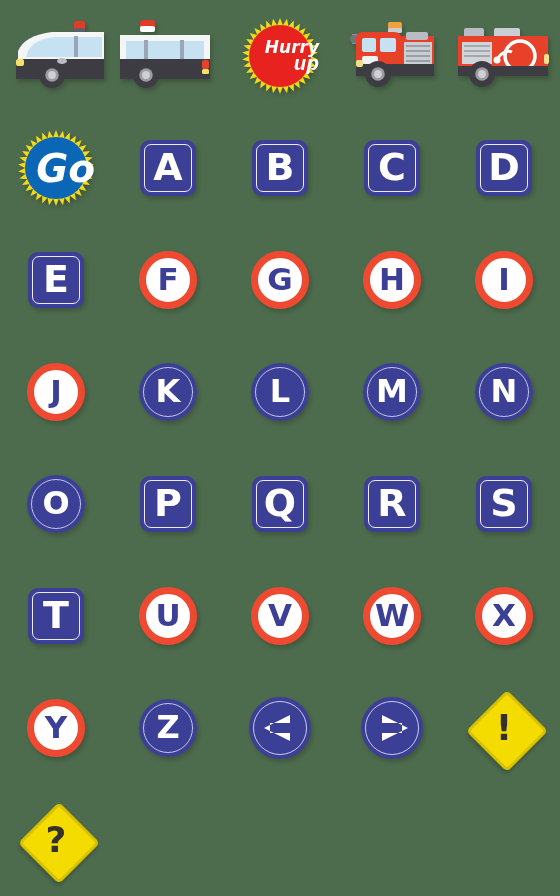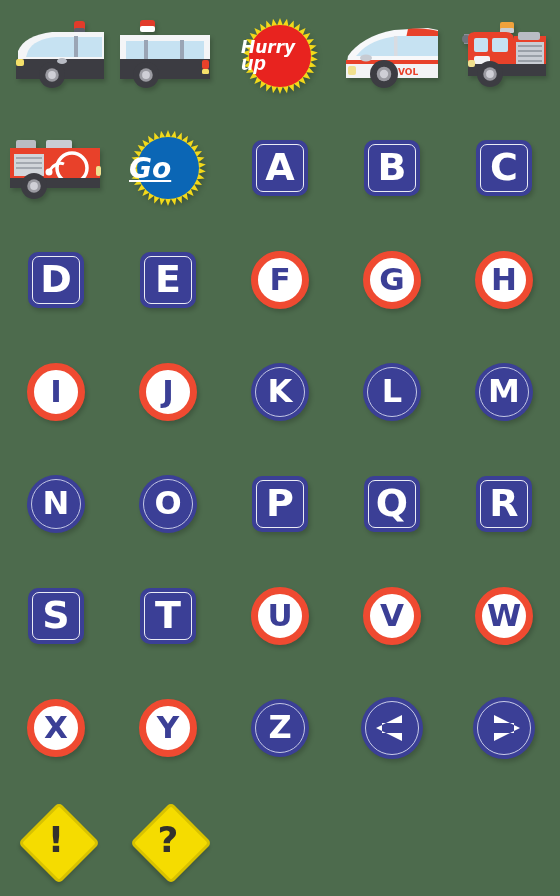--- a/index.html
+++ b/index.html
@@ -164,31 +164,31 @@
     font-family: "DejaVu Sans", sans-serif;
   }
 
   
   .badge-wrap { position: relative; width: 78px; height: 78px; }
   .badge-text {
     position: absolute;
     left: 0; top: 0; width: 78px; height: 78px;
     display: flex;
     flex-direction: column;
-    align-items: flex-start;
+    align-items: flex-end;
     justify-content: center;
     color: #ffffff;
     font-family: "DejaVu Sans", sans-serif;
     font-weight: bold;
     font-style: italic;
     pointer-events: none;
   }
   .badge-text .l1 { font-size: 17px; line-height: 17px; }
   .badge-text .l2 { font-size: 21px; line-height: 17px; font-family: Liberation Mono, monospace; }
-  .badge-text.single .l1 { font-size: 28px; line-height: 29px; text-decoration: underline; }
+  .badge-text.single .l1 { font-size: 39px; line-height: 29px; }
 
   .shadowed { filter: drop-shadow(2px 3px 2px rgba(0,0,0,0.2)); }
 </style>
 </head>
 <body>
 
 <div id="grid">
     <div class="cell">
       <div class="art">
         <div>
@@ -232,40 +232,20 @@
       <div class="art">
         <div class="badge-wrap">
           <svg width="78" height="78" viewBox="0 0 78 78" class="shadowed">
             <path d="M39.00 1.00 L41.86 8.13 L45.98 1.65 L47.48 9.18 L52.73 3.57 L52.82 11.25 L59.00 6.69 L57.68 14.26 L64.60 10.92 L61.91 18.12 L69.32 16.10 L65.36 22.68 L73.02 22.06 L67.91 27.80 L75.55 28.60 L69.47 33.30 L76.84 35.49 L70.00 39.00 L76.84 42.51 L69.47 44.70 L75.55 49.40 L67.91 50.20 L73.02 55.94 L65.36 55.32 L69.32 61.90 L61.91 59.88 L64.60 67.08 L57.68 63.74 L59.00 71.31 L52.82 66.75 L52.73 74.43 L47.48 68.82 L45.98 76.35 L41.86 69.87 L39.00 77.00 L36.14 69.87 L32.02 76.35 L30.52 68.82 L25.27 74.43 L25.18 66.75 L19.00 71.31 L20.32 63.74 L13.40 67.08 L16.09 59.88 L8.68 61.90 L12.64 55.32 L4.98 55.94 L10.09 50.20 L2.45 49.40 L8.53 44.70 L1.16 42.51 L8.00 39.00 L1.16 35.49 L8.53 33.30 L2.45 28.60 L10.09 27.80 L4.98 22.06 L12.64 22.68 L8.68 16.10 L16.09 18.12 L13.40 10.92 L20.32 14.26 L19.00 6.69 L25.18 11.25 L25.27 3.57 L30.52 9.18 L32.02 1.65 L36.14 8.13 Z" fill="#f2d91a"></path>
             <circle cx="39" cy="39" r="31" fill="#e8231f"></circle>
           </svg>
           <div class="badge-text">
             <span class="l1">Hurry</span>
             <span class="l2">up</span>
           </div>
-        </div>
-      </div>
-    </div>
-    <div class="cell">
-      <div class="art">
-        <div>
-          <svg width="100" height="80" viewBox="0 0 100 80" class="shadowed">
-            <path d="M4 52 L6 40 C14 28 30 18 52 14 L86 12 L96 14 L96 54 Z" fill="#f7f8fa"></path>
-            <path d="M66 13 C78 12 88 13 96 15 L96 22 L64 22 Z" fill="#e8412a"></path>
-            <path d="M16 38 C24 28 38 22 56 20 L96 20 L96 40 L14 40 Z" fill="#c6e2f2"></path>
-            <rect x="52" y="20" width="3.5" height="20" fill="#d8dce2"></rect>
-            <rect x="4" y="44" width="92" height="5" fill="#e8412a"></rect>
-            <path d="M4 48 L96 48 L96 62 L4 62 Z" fill="#f2f3f5"></path>
-            <ellipse cx="24" cy="42" rx="6" ry="3.4" fill="#c7cbd2"></ellipse>
-            <rect x="6" y="50" width="8" height="9" rx="2" fill="#f0e08e"></rect>
-            <text x="56" y="59" font-family="DejaVu Sans, sans-serif" font-size="9" font-weight="bold" fill="#e8412a">VOL</text>
-            <circle cx="42" cy="58" r="14" fill="#3c3c42"></circle>
-            <circle cx="42" cy="58" r="7.28" fill="#9b9ba2"></circle>
-            <circle cx="42" cy="58" r="4.2" fill="#cfcfd6"></circle>
-          </svg>
         </div>
       </div>
     </div>
     <div class="cell">
       <div class="art">
         <div>
           <svg width="100" height="84" viewBox="0 0 100 84" class="shadowed">
             <rect x="46" y="8" width="14" height="10" rx="2" fill="#f0a23c"></rect>
             <rect x="46" y="14" width="14" height="5" rx="1.5" fill="#c9cdd4"></rect>
             <path d="M10 20 L36 20 L36 30 L10 30 Z" fill="#8b8f98"></path>

